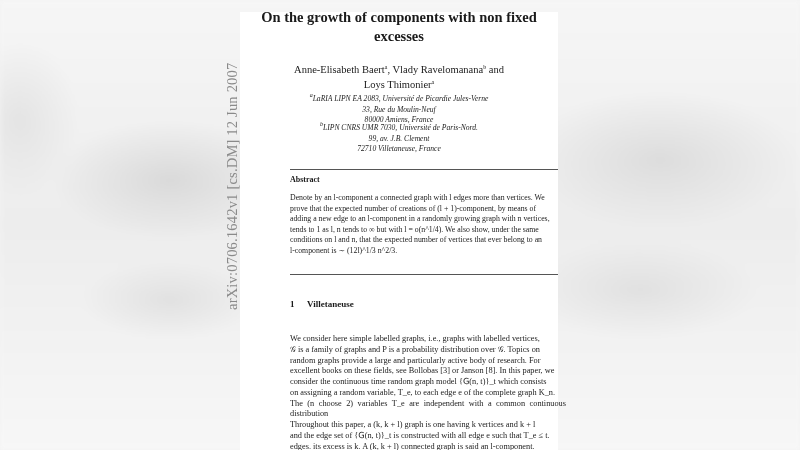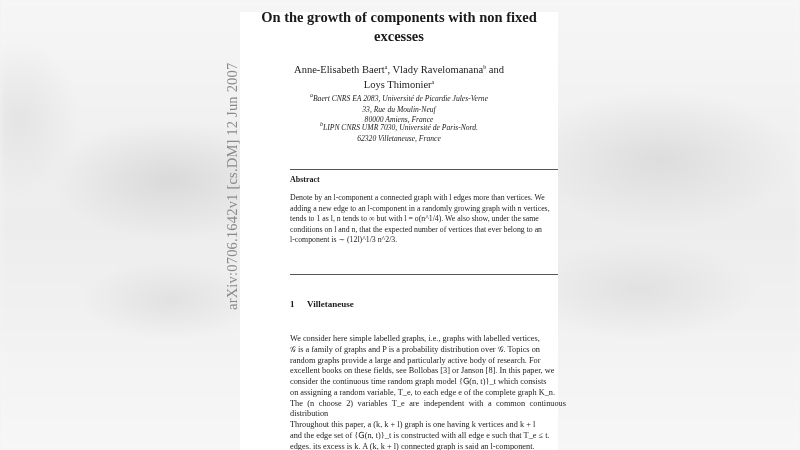--- a/index.html
+++ b/index.html
@@ -60,36 +60,38 @@
     <div>On the growth of components with non fixed</div>
     <div>excesses</div>
   </div>
 
   <div class="abs authors">
     <div><span>Anne-Elisabeth Baert</span><sup>a</sup><span>, Vlady Ravelomanana</span><sup>b</sup><span> and</span></div>
     <div><span>Loys Thimonier</span><sup>a</sup></div>
   </div>
 
   <div class="abs aff" style="top:82px;">
-    <div><sup>a</sup><span>Baert CNRS EA 2083, Université de Picardie Jules-Verne</span></div>
+    <div><sup>a</sup><span>LaRIA LIPN EA 2083, Université de Picardie Jules-Verne</span></div>
     <div>33, Rue du Moulin-Neuf</div>
     <div>80000 Amiens, France</div>
   </div>
 
   <div class="abs aff" style="top:111px;">
     <div><sup>b</sup><span>LIPN CNRS UMR 7030, Université de Paris-Nord.</span></div>
-    <div>62320 Villetaneuse, France</div>
+    <div>99, av. J.B. Clement</div>
+    <div>72710 Villetaneuse, France</div>
   </div>
 
   <div class="abs rule" style="top:157px;"></div>
 
   <div class="abs abstract-head">Abstract</div>
 
   <div class="abs abstract-body">
     <div>Denote by an l-component a connected graph with l edges more than vertices. We</div>
+    <div>prove that the expected number of creations of (l + 1)-component, by means of</div>
     <div>adding a new edge to an l-component in a randomly growing graph with n vertices,</div>
     <div>tends to 1 as l, n tends to ∞ but with l = o(n^1/4). We also show, under the same</div>
     <div>conditions on l and n, that the expected number of vertices that ever belong to an</div>
     <div>l-component is ∼ (12l)^1/3 n^2/3.</div>
   </div>
 
 
   <div class="abs rule" style="top:262px;"></div>
 
   <div class="abs section">

